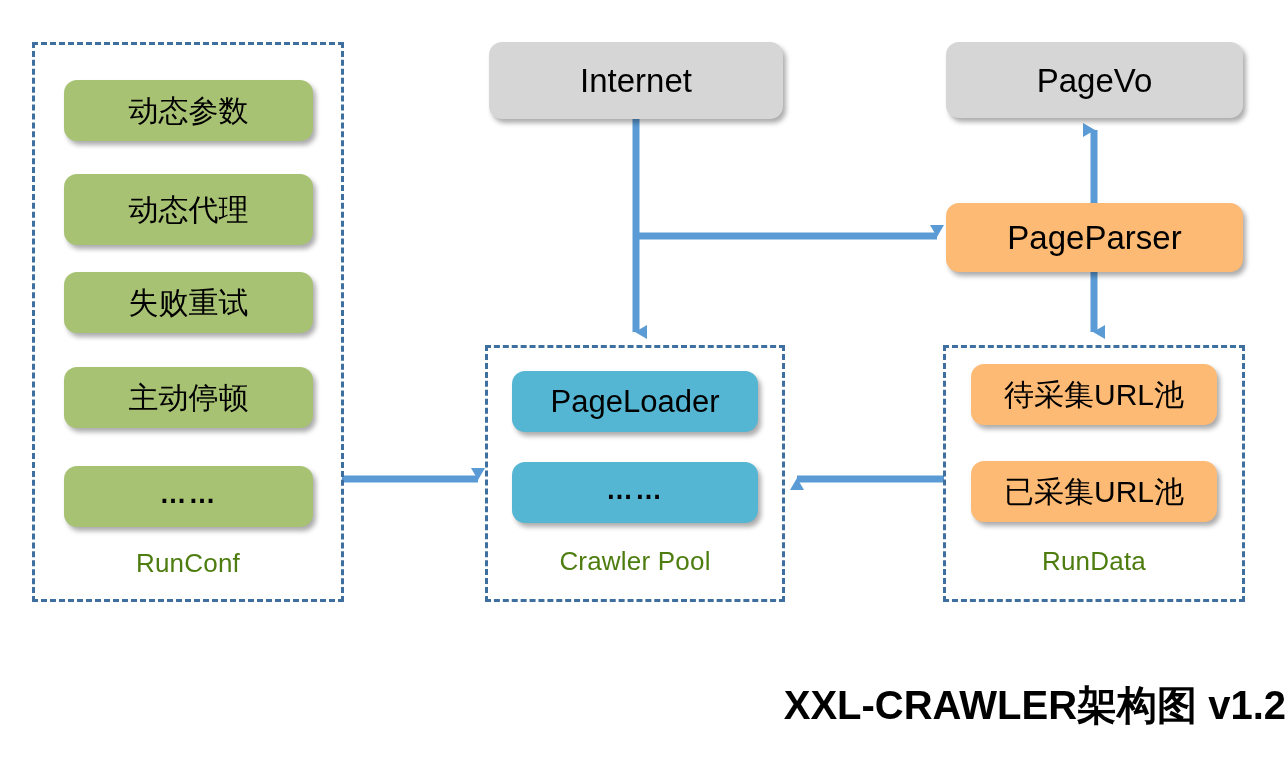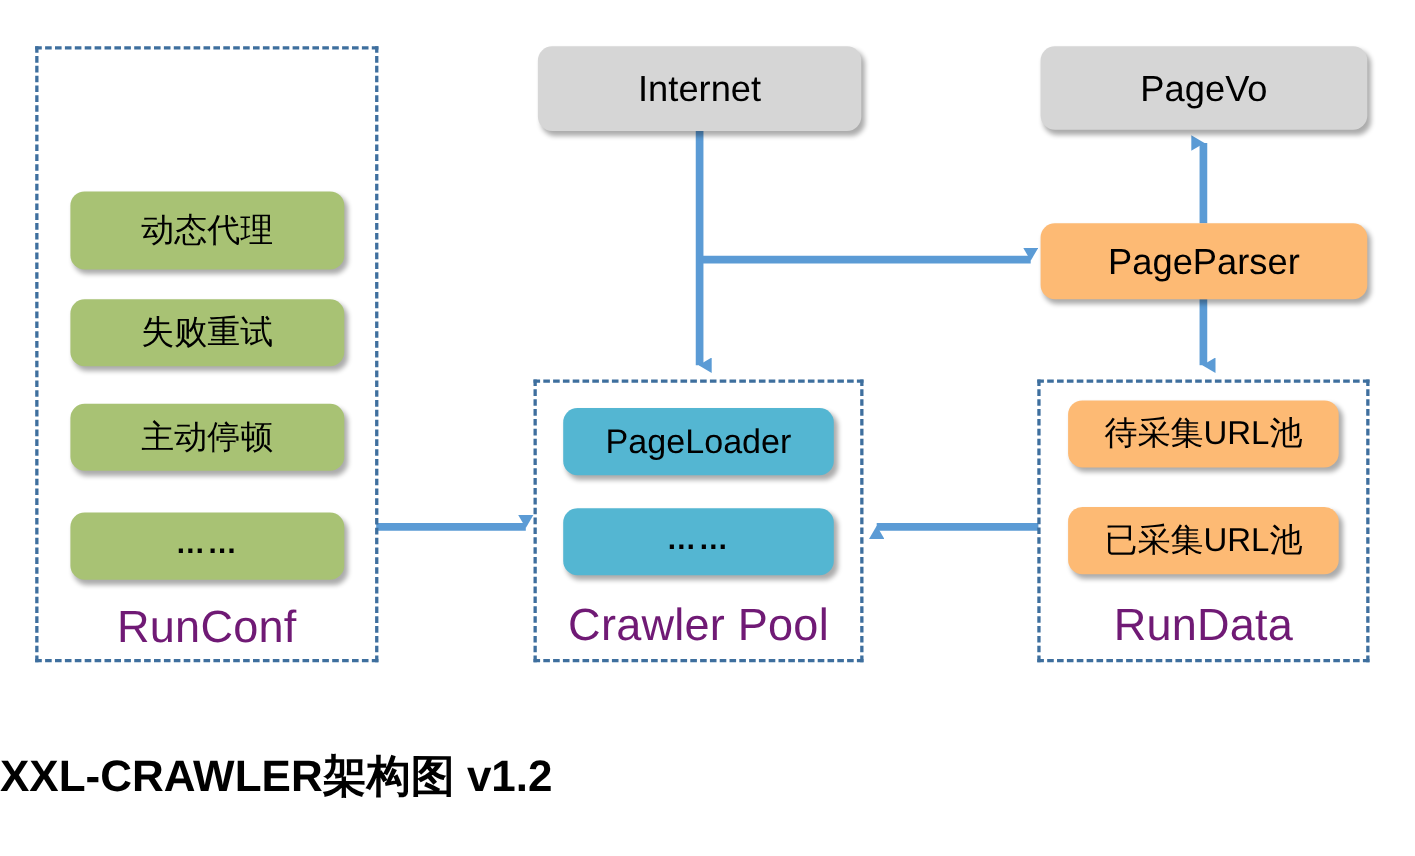--- a/index.html
+++ b/index.html
@@ -28,22 +28,22 @@
     position: absolute;
     border: 3px dashed #3e6f9e;
     box-sizing: border-box;
     background: transparent;
   }
   .group-label {
     position: absolute;
     left: 0;
     right: 0;
     text-align: center;
-    font-size: 41px;
-    color: #701a75;
+    font-size: 26px;
+    color: #4d7c0f;
     letter-spacing: 0.2px;
     line-height: 1;
     white-space: nowrap;
   }
 
   
   .node {
     position: absolute;
     box-sizing: border-box;
     border-radius: 13px;
@@ -80,21 +80,21 @@
     height: 778px;
     pointer-events: none;
   }
 
   
   #diagram-title {
     position: absolute;
     left: 0;
     right: 0;
     top: 678px;
-    text-align: left;
+    text-align: right;
     font-size: 40px;
     font-weight: bold;
     color: #000000;
     letter-spacing: 0px;
     white-space: nowrap;
   }
 </style>
 </head>
 <body>
 
@@ -138,20 +138,23 @@
 
     <g>
       <line x1="944" y1="479" x2="797" y2="479" stroke="#5b9bd5" stroke-width="7" marker-end="url(#ah-left)"></line>
     </g>
   </svg>
 
   <div class="group" style="left:32px; top:42px; width:312px; height:560px;">
     <div class="group-label" style="top:505px;">RunConf</div>
   </div>
 
+  <div class="node green" style="left:64px; top:80px; width:249px; height:61px; font-size:30px;">
+    <span class="label">动态参数</span>
+  </div>
 
   <div class="node green" style="left:64px; top:174px; width:249px; height:71px; font-size:30px;">
     <span class="label">动态代理</span>
   </div>
 
   <div class="node green" style="left:64px; top:272px; width:249px; height:61px; font-size:30px;">
     <span class="label">失败重试</span>
   </div>
 
   <div class="node green" style="left:64px; top:367px; width:249px; height:61px; font-size:30px;">

